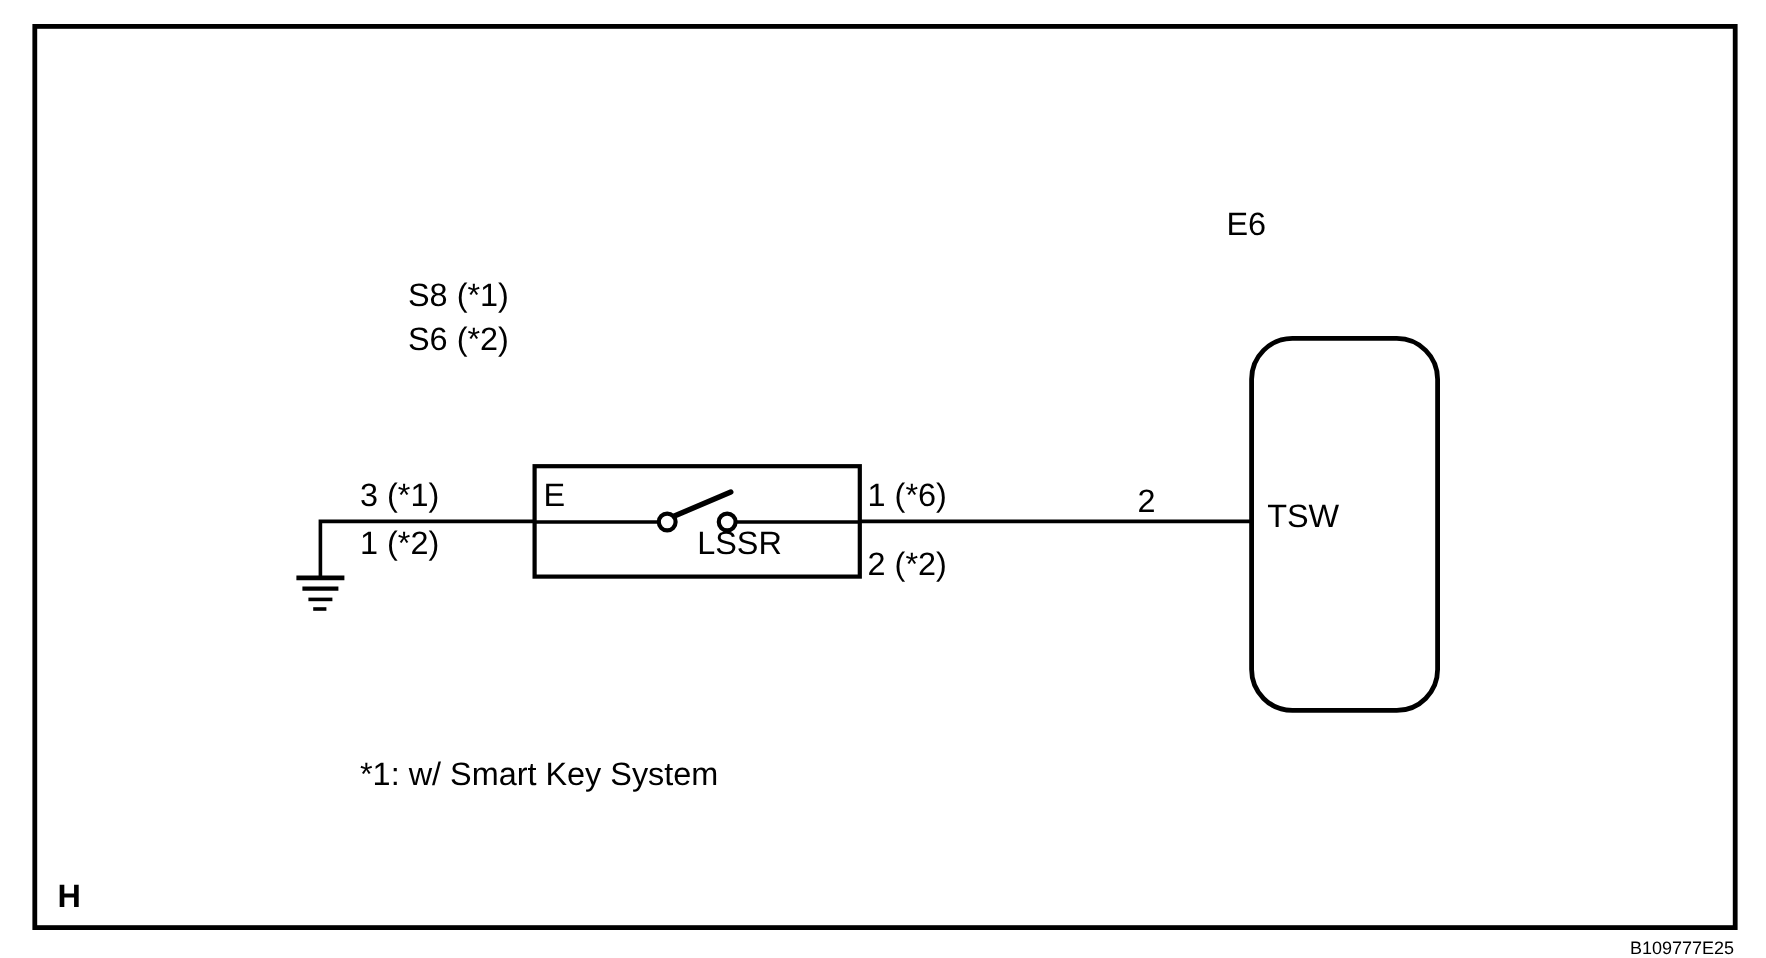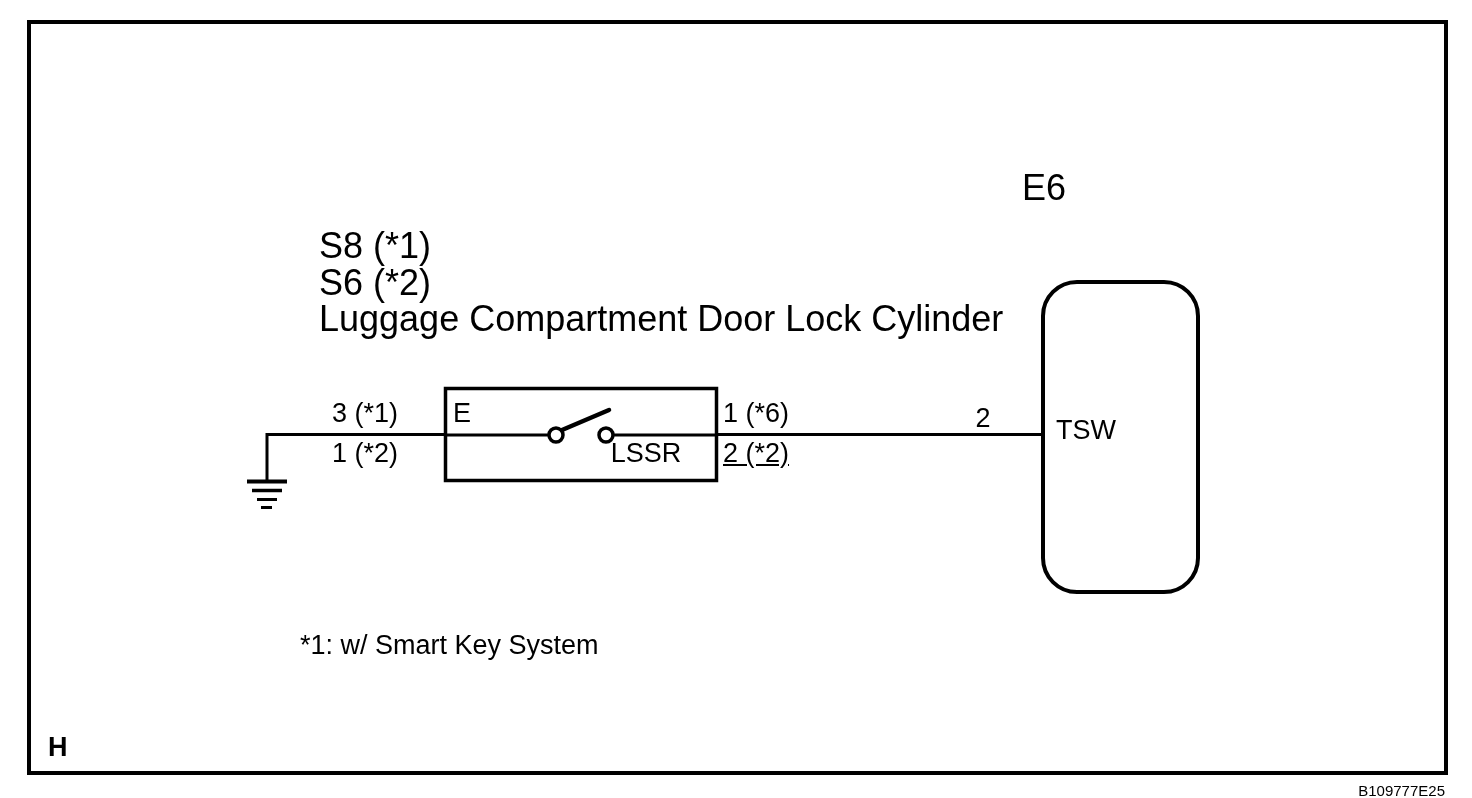--- a/index.html
+++ b/index.html
@@ -27,25 +27,25 @@
     position: absolute;
     font-size: 27px;
     line-height: 32px;
     white-space: nowrap;
     color: #000000;
   }
   .txt-block {
     position: absolute;
     white-space: nowrap;
     color: #000000;
-    font-size: 36px;
+    font-size: 27px;
   }
   .component-lines { line-height: 36.5px; }
   .ecu-lines { line-height: 35px; }
-  .right-align { text-align: center; }
+  .right-align { text-align: left; }
   .bold { font-weight: bold; }
   .small {
     font-size: 15px;
     line-height: 16px;
     margin-top: 36px;
   }
 </style>
 </head>
 <body>
 
@@ -73,36 +73,35 @@
       <circle cx="556" cy="435" r="7" fill="#ffffff" stroke="#000000" stroke-width="3.5"></circle>
       <circle cx="606" cy="435" r="7" fill="#ffffff" stroke="#000000" stroke-width="3.5"></circle>
       <line x1="562" y1="430" x2="609" y2="410" stroke="#000000" stroke-width="4.5" stroke-linecap="round"></line>
     </g>
 
     <line x1="717" y1="434.5" x2="1043" y2="434.5" stroke="#000000" stroke-width="3"></line>
 
     <rect x="1043" y="282" width="155" height="310" rx="34" ry="34" fill="none" stroke="#000000" stroke-width="4"></rect>
   </svg>
 
-  <div class="txt-block component-lines" style="left:319px; top:228px;">
+  <div class="txt-block component-lines" style="left:340px; top:228px;">
     <div>S8 (*1)</div>
     <div>S6 (*2)</div>
-    <div>Luggage Compartment Door Lock Cylinder</div>
   </div>
 
   <div class="txt-block ecu-lines" style="left:1022px; top:170px;">
     <div>E6</div>
   </div>
 
   <div class="txt right-align" style="left:300px; top:397px; width:130px;">3 (*1)</div>
   <div class="txt right-align" style="left:300px; top:437px; width:130px;">1 (*2)</div>
   <div class="txt" style="left:453px; top:397px;">E</div>
   <div class="txt right-align" style="left:581px; top:397px; width:130px;margin-top:40px;">LSSR</div>
   <div class="txt" style="left:723px; top:397px;">1 (*6)</div>
-  <div class="txt" style="left:723px; top:437px;text-decoration:underline;">2 (*2)</div>
+  <div class="txt" style="left:723px; top:454px;">2 (*2)</div>
 
   <div class="txt right-align" style="left:948px; top:402px; width:70px;">2</div>
   <div class="txt" style="left:1056px; top:414px;">TSW</div>
 
   <div class="txt" style="left:300px; top:629px;">*1: w/ Smart Key System</div>
 
   <div class="txt bold" style="left:48px; top:731px;">H</div>
   <div class="txt small right-align" style="right:27px; top:747px;">B109777E25</div>
 
 </div>

